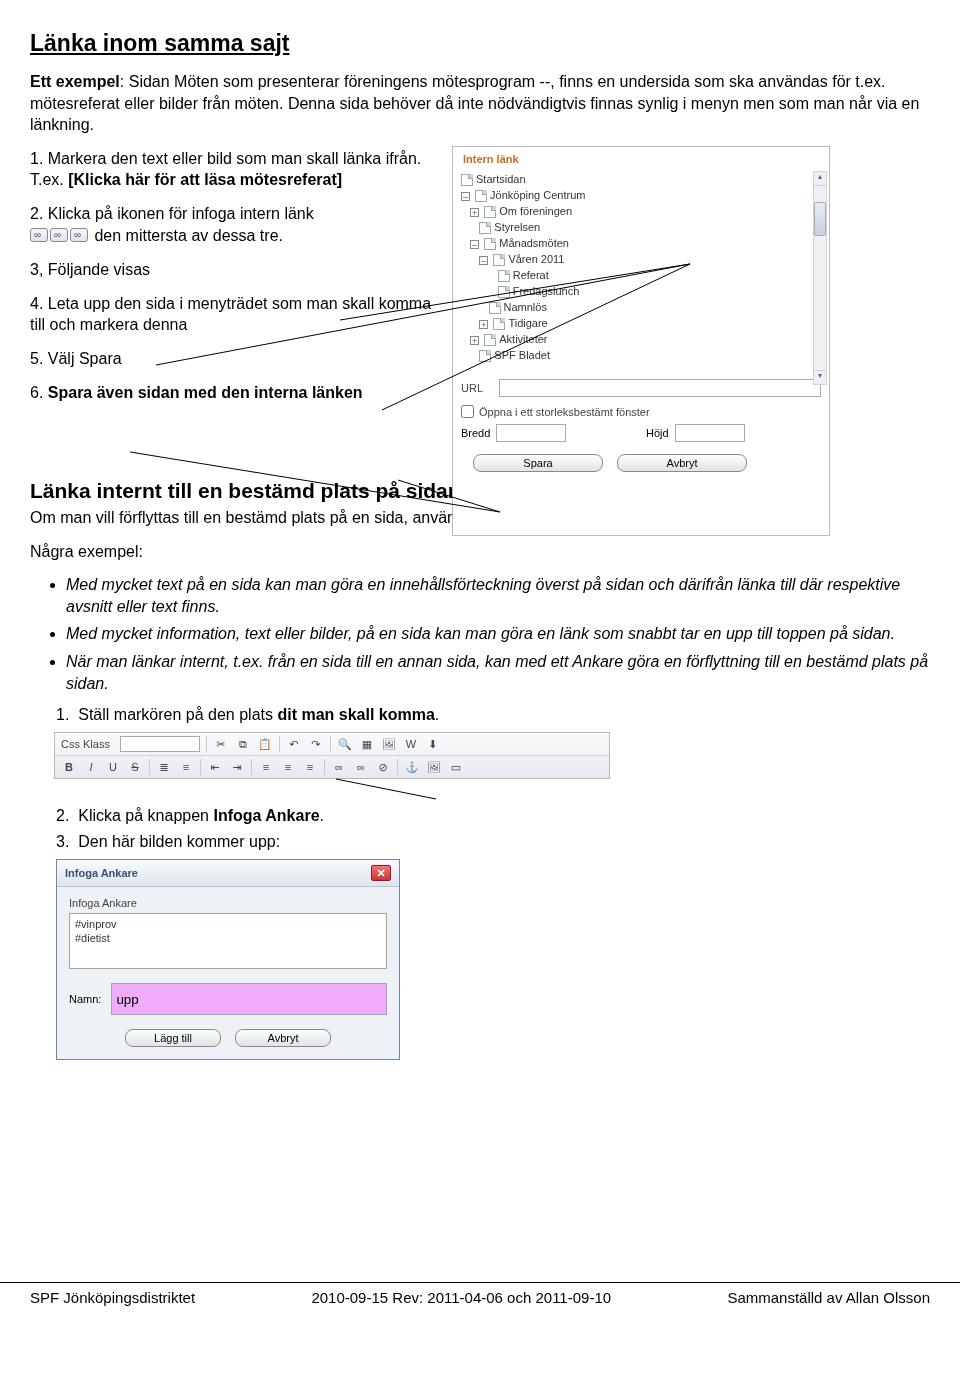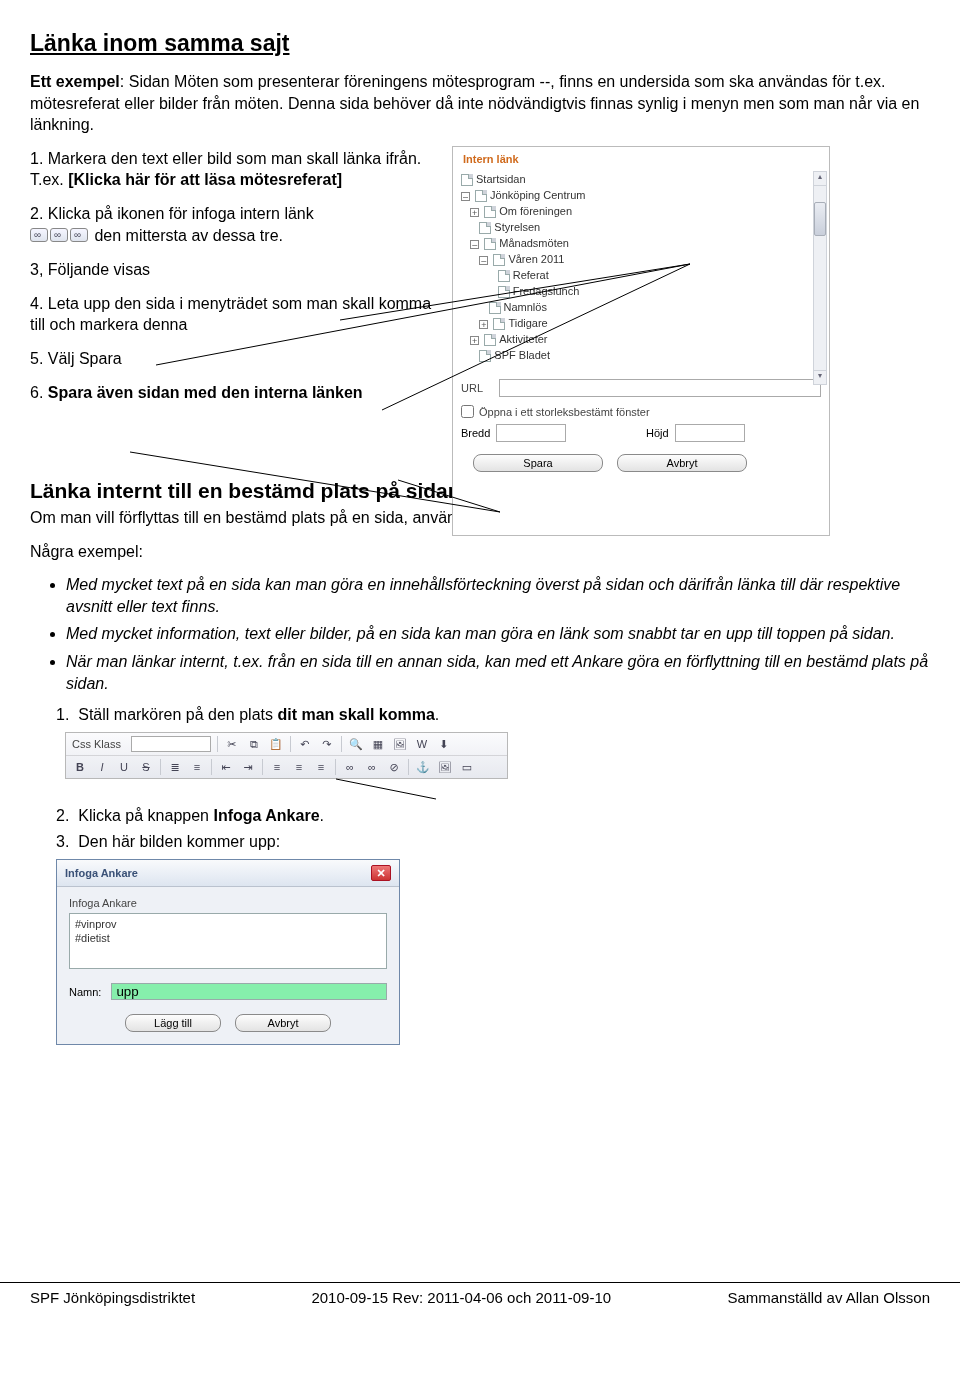--- a/index.html
+++ b/index.html
@@ -28,35 +28,35 @@
 .url-row { display: flex; align-items: center; padding: 4px 8px; margin-top: 6px; }
 .url-row label { width: 38px; color: #444; }
 .url-row input { flex: 1; border: 1px solid #aaa; height: 18px; padding: 1px 3px; }
 .chk-row { padding: 4px 8px; display: flex; align-items: flex-end; gap: 5px; color: #444; }
 .dim-row { display: flex; gap: 10px; padding: 2px 8px; align-items: center; }
 .dim-row > div { display: flex; align-items: center; gap: 6px; flex: 1; }
 .dim-row input { width: 70px; border: 1px solid #aaa; height: 18px; }
 .btn-row { display: flex; gap: 14px; padding: 10px 8px 6px 20px; }
 .winbtn { border: 1px solid #8a8a8a; background: linear-gradient(#fdfdfd,#e3e3e3); padding: 2px 0; font-size: 11px; width: 130px; text-align: center; border-radius: 8px; }
 svg.arrows { position: absolute; left: 0; top: 0; }
-.toolbar { width: 443px; border: 1px solid #b8b8b8; background: linear-gradient(#fbfbfd,#e7e9ef); font-family: Tahoma, Arial; font-size: 11px; margin: 6px 0 10px 35px; }
+.toolbar { width: 556px; border: 1px solid #b8b8b8; background: linear-gradient(#fbfbfd,#e7e9ef); font-family: Tahoma, Arial; font-size: 11px; margin: 6px 0 10px 24px; }
 .toolbar-row { display: flex; align-items: center; gap: 6px; padding: 3px 6px; border-bottom: 1px solid #d4d4d8; }
 .toolbar-row:last-child { border-bottom: none; }
 .tb-label { color: #444; margin-right: 4px; }
 .tb-input { border: 1px solid #aaa; width: 80px; height: 16px; background: #fff; }
 .tb-ico { width: 16px; height: 16px; border-radius: 2px; display: inline-flex; align-items: center; justify-content: center; font-size: 11px; color: #445; }
 .tb-sep { width: 1px; height: 16px; background: #c7cad1; }
 .dialog { width: 344px; border: 1px solid #6f88a9; margin: 6px 0 0 26px; font-family: Tahoma, Arial, sans-serif; font-size: 11px; background: #eef1f6; }
 .dialog-title { background: linear-gradient(#f9fafc,#dde5f0); padding: 5px 8px; font-weight: bold; color: #3a5177; display: flex; justify-content: space-between; align-items: center; border-bottom: 1px solid #bac2ce; }
 .closex { width: 20px; height: 16px; background: linear-gradient(#e77,#c33); color: #fff; text-align: center; font-size: 11px; line-height: 15px; border: 1px solid #a12; border-radius: 2px; }
 .dialog-body { padding: 10px 12px 12px 12px; }
 .dlabel { color: #444; margin-bottom: 4px; }
 .listbx { border: 1px solid #9aa; background: #fff; height: 56px; padding: 3px 5px; line-height: 14px; color: #333; margin-bottom: 14px; }
 .namrow { display: flex; align-items: center; gap: 10px; margin-bottom: 14px; }
-.namrow input { flex: 1; border: 1px solid #9aa; height: 17px; padding: 1px 4px; background: #86efac; }
+.namrow input { flex: 1; border: 1px solid #9aa; height: 32px; padding: 1px 4px; background: #f0abfc; }
 .footer { position: absolute; bottom: 14px; left: 0; right: 0; border-top: 1px solid #000; padding: 6px 30px 0 30px; display: flex; justify-content: space-between; font-size: 15px; }
 .scrollbar { position:absolute; right:2px; top:24px; width:14px; bottom:150px; background:#eef0f4; border:1px solid #cfd3da; }
 .scrollbar .thumb { position:absolute; top:30px; width:100%; height:34px; background:linear-gradient(#eaedf3,#c9cfdb); border:1px solid #a8aeb8; border-radius:2px; }
 .scrollbar .arrowup, .scrollbar .arrowdn { position:absolute; width:100%; height:14px; font-size:8px; text-align:center; color:#667; }
 .scrollbar .arrowup { top:0; border-bottom:1px solid #cfd3da; }
 .scrollbar .arrowdn { bottom:0; border-top:1px solid #cfd3da; }
 </style>
 </head>
 <body>
 

